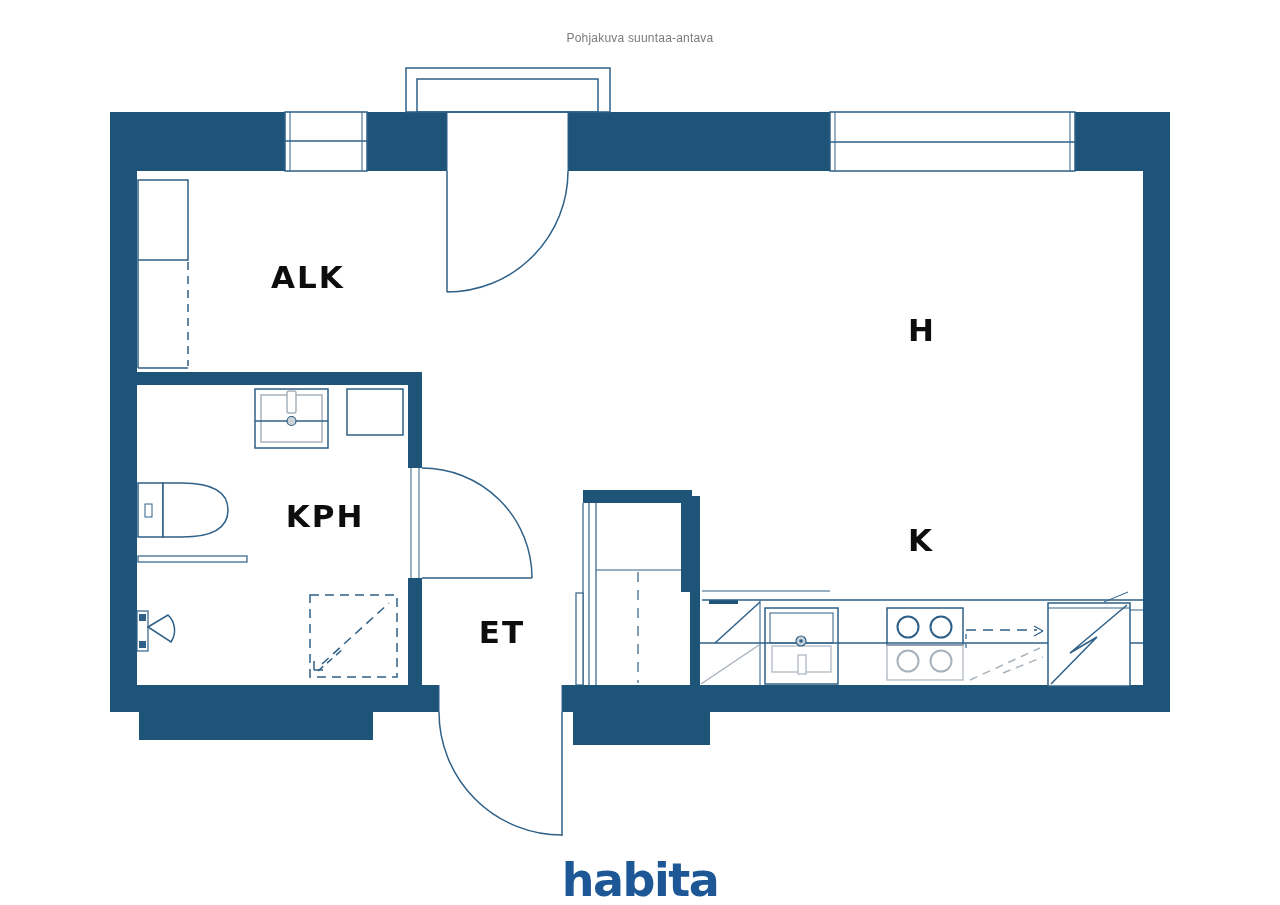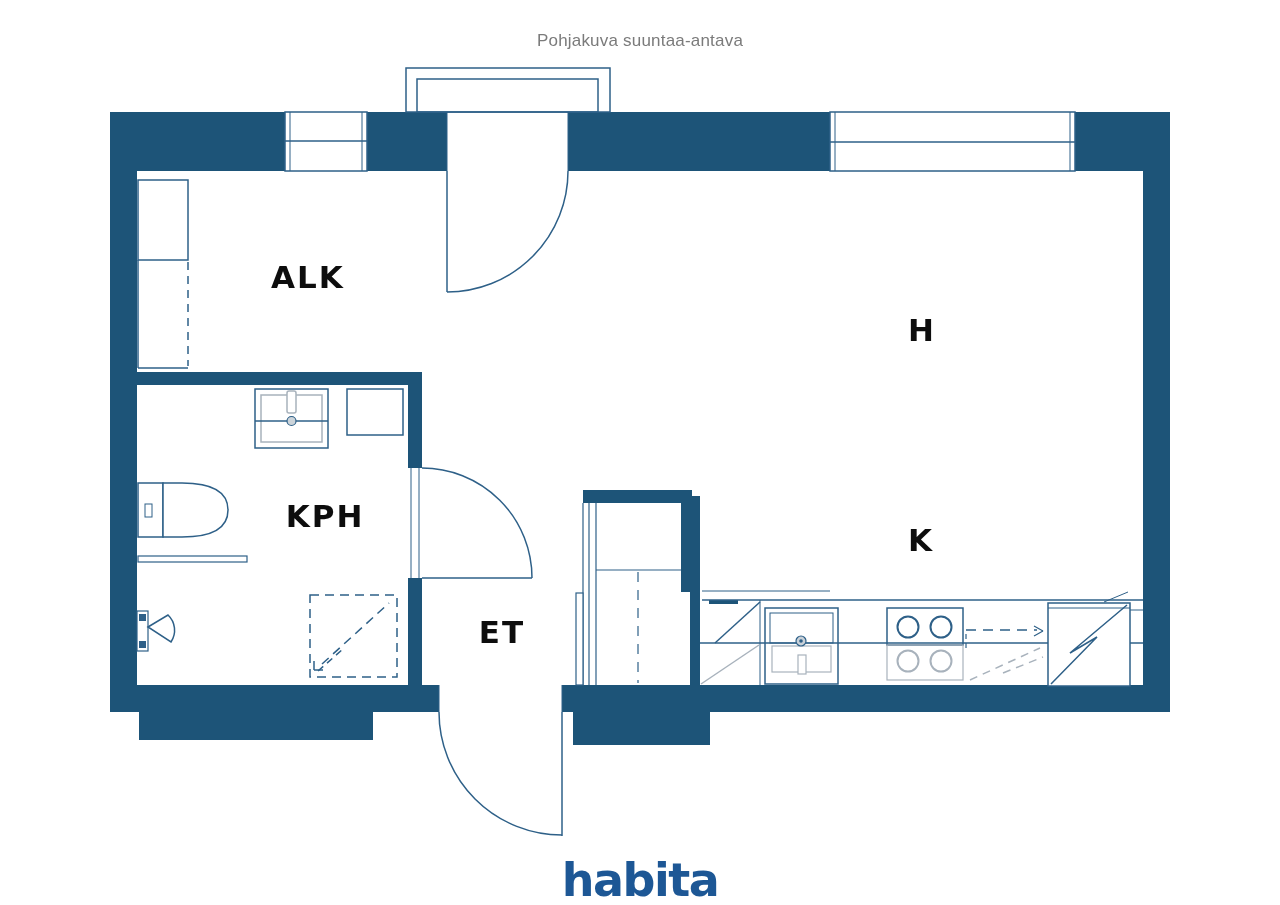--- a/index.html
+++ b/index.html
@@ -1,19 +1,19 @@
 <!DOCTYPE html>
 <html><head>
 <meta charset="utf-8">
 <style>
   html,body{margin:0;padding:0;background:#ffffff;}
   .page{position:relative;width:1280px;height:905px;background:#ffffff;overflow:hidden;
         font-family:"Liberation Sans",sans-serif;}
   .title{position:absolute;top:31px;left:0;right:0;text-align:center;
-         font-size:17px;color:#7b7b7b;letter-spacing:0.2px;}
+         font-size:12px;color:#7b7b7b;letter-spacing:0.2px;}
   .logo{position:absolute;top:853px;left:0;right:0;text-align:center;
         font-size:46px;font-weight:bold;color:#1d5795;letter-spacing:-1.5px;
         font-family:"DejaVu Sans","Liberation Sans",sans-serif;}
   .plan{position:absolute;left:0;top:0;}
   text.room{font-family:"DejaVu Sans","Liberation Sans",sans-serif;font-size:31px;
             font-weight:600;fill:#0d0d0d;letter-spacing:2px;}
 </style>
 </head>
 <body>
 

